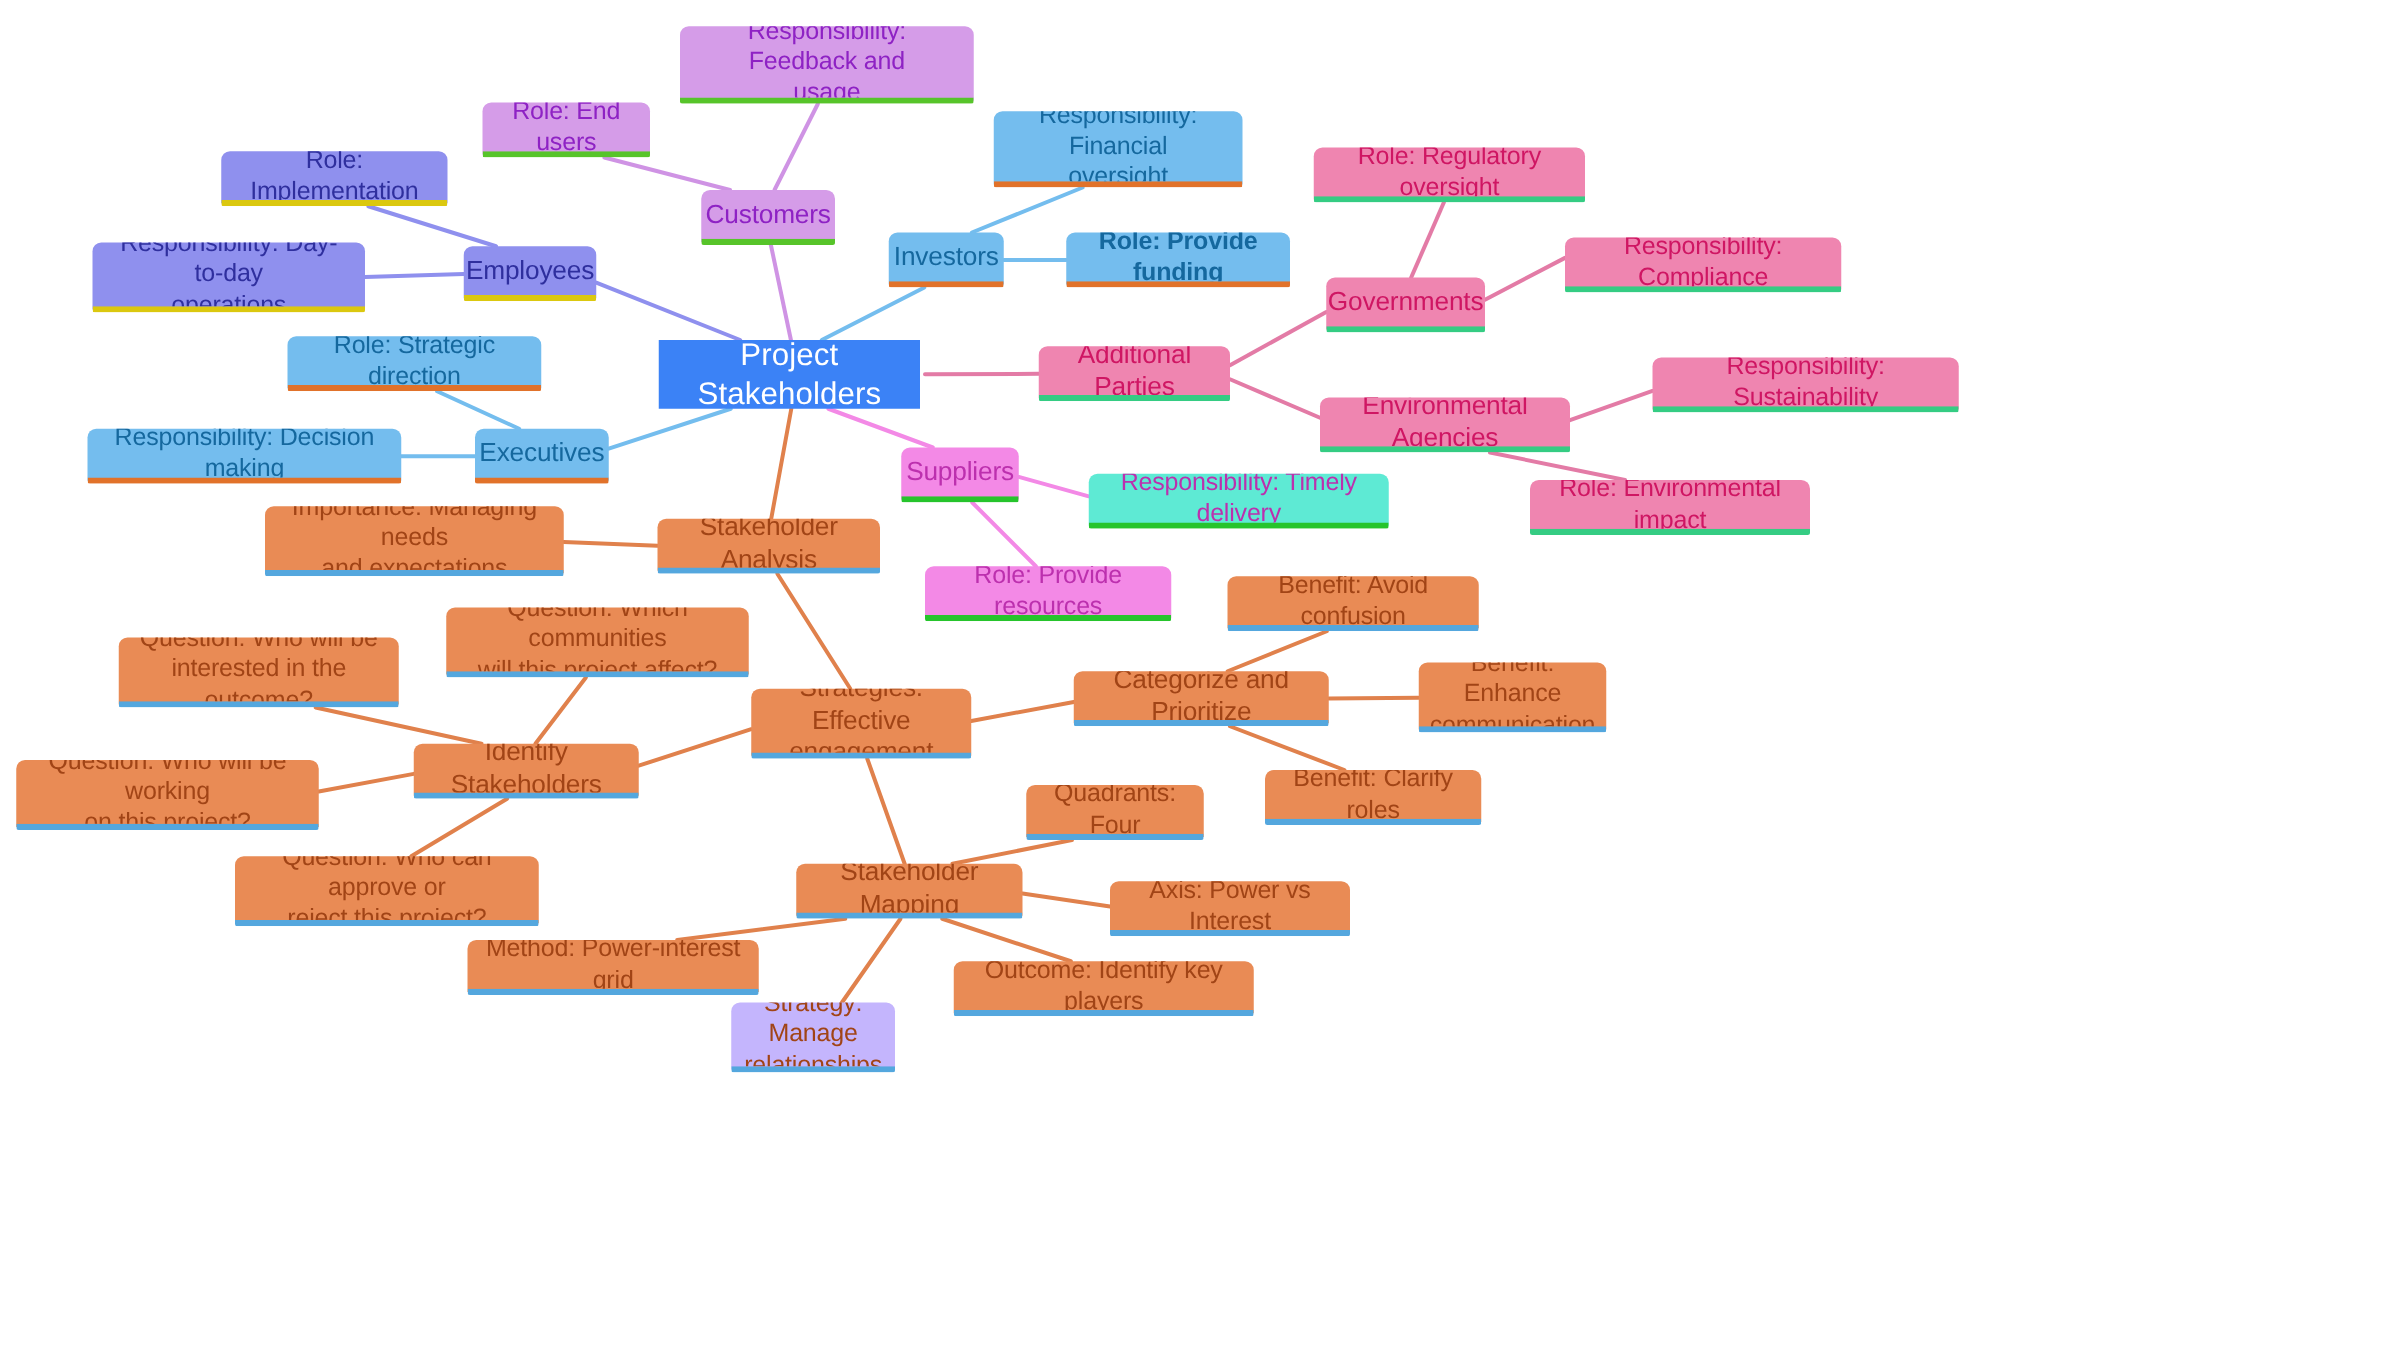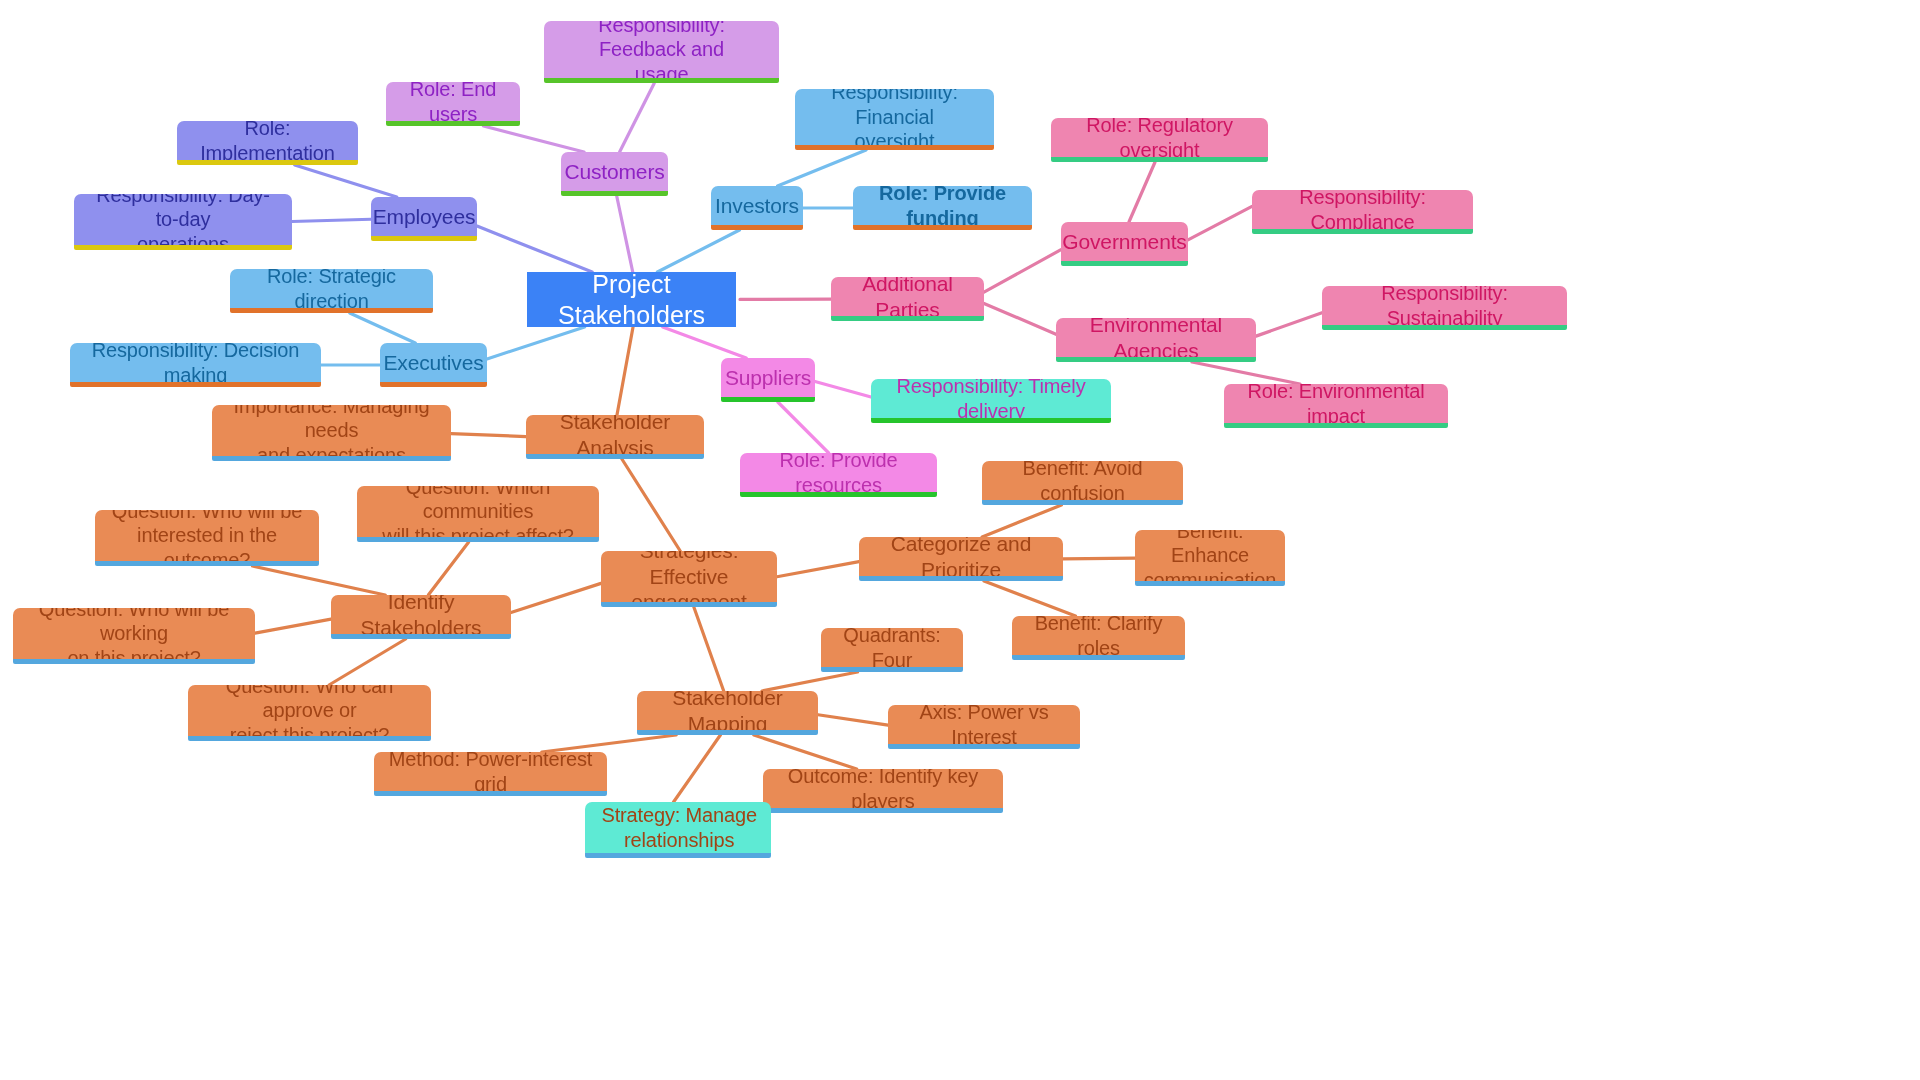--- a/index.html
+++ b/index.html
@@ -139,15 +139,15 @@
     <div class="node branch" style="left: 859px; top: 537px; width: 204px; height: 44px; background: rgb(233, 139, 85); color: rgb(161, 68, 22); border-bottom: 5px solid rgb(84, 167, 222);"><span>Categorize and Prioritize</span></div>
     <div class="node leaf" style="left: 982px; top: 461px; width: 201px; height: 44px; background: rgb(233, 139, 85); color: rgb(161, 68, 22); border-bottom: 5px solid rgb(84, 167, 222);"><span>Benefit: Avoid confusion</span></div>
     <div class="node leaf" style="left: 1135px; top: 530px; width: 150px; height: 56px; background: rgb(233, 139, 85); color: rgb(161, 68, 22); border-bottom: 5px solid rgb(84, 167, 222);"><span>Benefit: Enhance
 communication</span></div>
     <div class="node leaf" style="left: 1012px; top: 616px; width: 173px; height: 44px; background: rgb(233, 139, 85); color: rgb(161, 68, 22); border-bottom: 5px solid rgb(84, 167, 222);"><span>Benefit: Clarify roles</span></div>
     <div class="node branch" style="left: 637px; top: 691px; width: 181px; height: 44px; background: rgb(233, 139, 85); color: rgb(161, 68, 22); border-bottom: 5px solid rgb(84, 167, 222);"><span>Stakeholder Mapping</span></div>
     <div class="node leaf" style="left: 821px; top: 628px; width: 142px; height: 44px; background: rgb(233, 139, 85); color: rgb(161, 68, 22); border-bottom: 5px solid rgb(84, 167, 222);"><span>Quadrants: Four</span></div>
     <div class="node leaf" style="left: 888px; top: 705px; width: 192px; height: 44px; background: rgb(233, 139, 85); color: rgb(161, 68, 22); border-bottom: 5px solid rgb(84, 167, 222);"><span>Axis: Power vs Interest</span></div>
     <div class="node leaf" style="left: 374px; top: 752px; width: 233px; height: 44px; background: rgb(233, 139, 85); color: rgb(161, 68, 22); border-bottom: 5px solid rgb(84, 167, 222);"><span>Method: Power-interest grid</span></div>
     <div class="node leaf" style="left: 763px; top: 769px; width: 240px; height: 44px; background: rgb(233, 139, 85); color: rgb(161, 68, 22); border-bottom: 5px solid rgb(84, 167, 222);"><span>Outcome: Identify key players</span></div>
-    <div class="node leaf" style="left: 585px; top: 802px; width: 186px; height: 56px; background: #5eead4; color: rgb(161, 68, 22); border-bottom: 5px solid rgb(84, 167, 222); justify-content: flex-end;"><span>Strategy: Manage
+    <div class="node leaf" style="left: 585px; top: 802px; width: 131px; height: 56px; background: #c4b5fd; color: rgb(161, 68, 22); border-bottom: 5px solid rgb(84, 167, 222);"><span>Strategy: Manage
 relationships</span></div>
   </div>
 
 </body></html>

